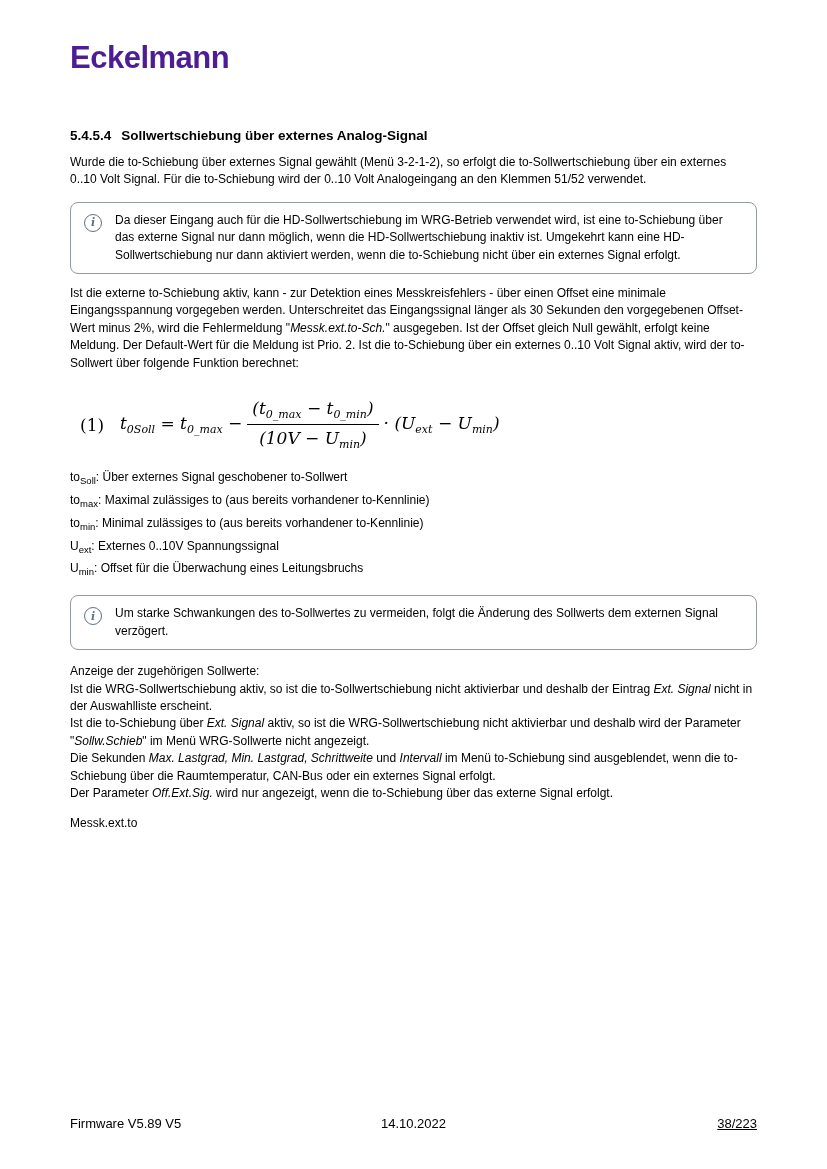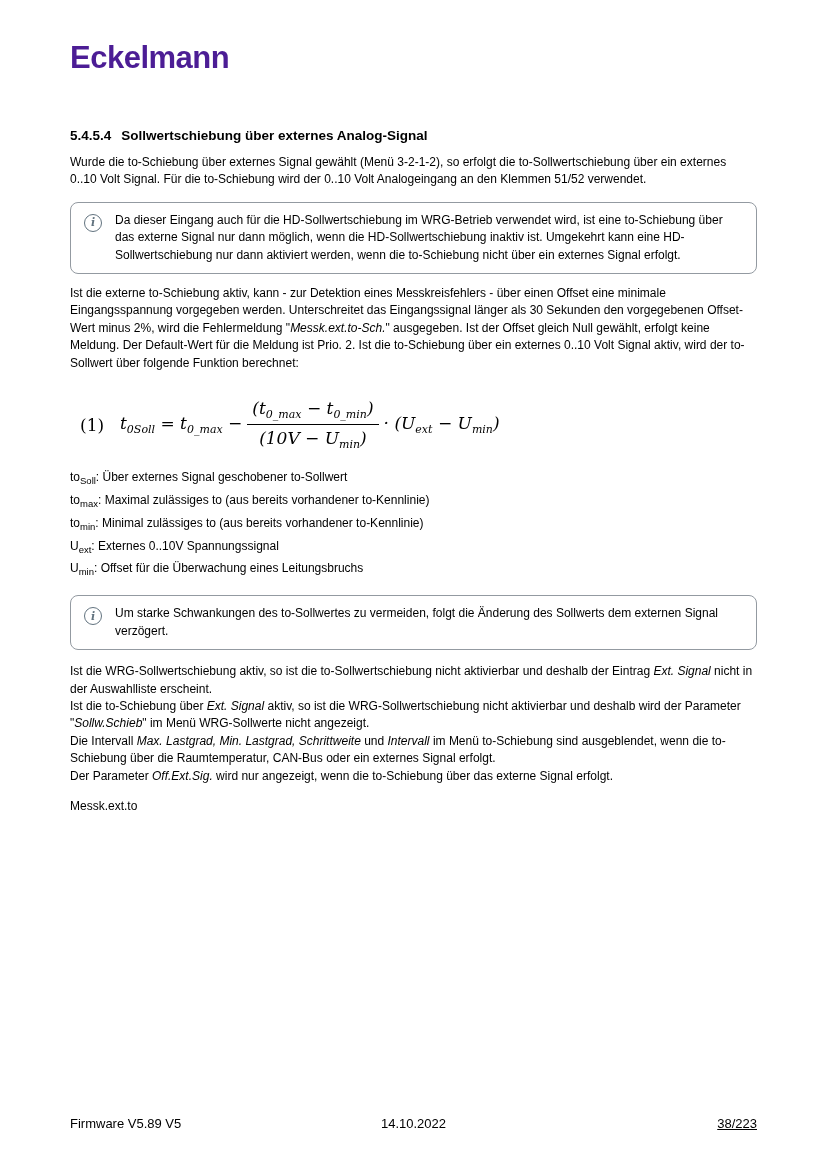--- a/index.html
+++ b/index.html
@@ -132,23 +132,24 @@
   </div>
 
   <div class="infobox">
     <span class="info-icon">
         <span>i</span>
       </span>
     <p class="infobox-text">Um starke Schwankungen des to-Sollwertes zu vermeiden, folgt die Änderung des Sollwerts dem externen Signal verzögert.</p>
   </div>
 
   <div class="para-block">
+    <div>Anzeige der zugehörigen Sollwerte:</div>
     <div><span>Ist die WRG-Sollwertschiebung aktiv, so ist die to-Sollwertschiebung nicht aktivierbar und deshalb der Eintrag </span><span class="italic">Ext. Signal</span><span> nicht in der Auswahlliste erscheint.</span></div>
     <div><span>Ist die to-Schiebung über </span><span class="italic">Ext. Signal</span><span> aktiv, so ist die WRG-Sollwertschiebung nicht aktivierbar und deshalb wird der Parameter "</span><span class="italic">Sollw.Schieb</span><span>" im Menü WRG-Sollwerte nicht angezeigt.</span></div>
-    <div><span>Die Intervall </span><span class="italic">Max. Lastgrad, Min. Lastgrad, Schrittweite</span><span> und </span><span class="italic">Intervall</span><span> im Menü to-Schiebung sind ausgeblendet, wenn die to-Schiebung über die Raumtemperatur, CAN-Bus oder ein externes Signal erfolgt.</span></div>
+    <div><span>Die Sekunden </span><span class="italic">Max. Lastgrad, Min. Lastgrad, Schrittweite</span><span> und </span><span class="italic">Intervall</span><span> im Menü to-Schiebung sind ausgeblendet, wenn die to-Schiebung über die Raumtemperatur, CAN-Bus oder ein externes Signal erfolgt.</span></div>
     <div><span>Der Parameter </span><span class="italic">Off.Ext.Sig.</span><span> wird nur angezeigt, wenn die to-Schiebung über das externe Signal erfolgt.</span></div>
   </div>
 
   <div class="messk-line">Messk.ext.to</div>
 
   <div class="footer">
     <span class="f-left">Firmware V5.89 V5</span>
     <span class="f-center">14.10.2022</span>
     <span class="f-right">38/223</span>
   </div>

